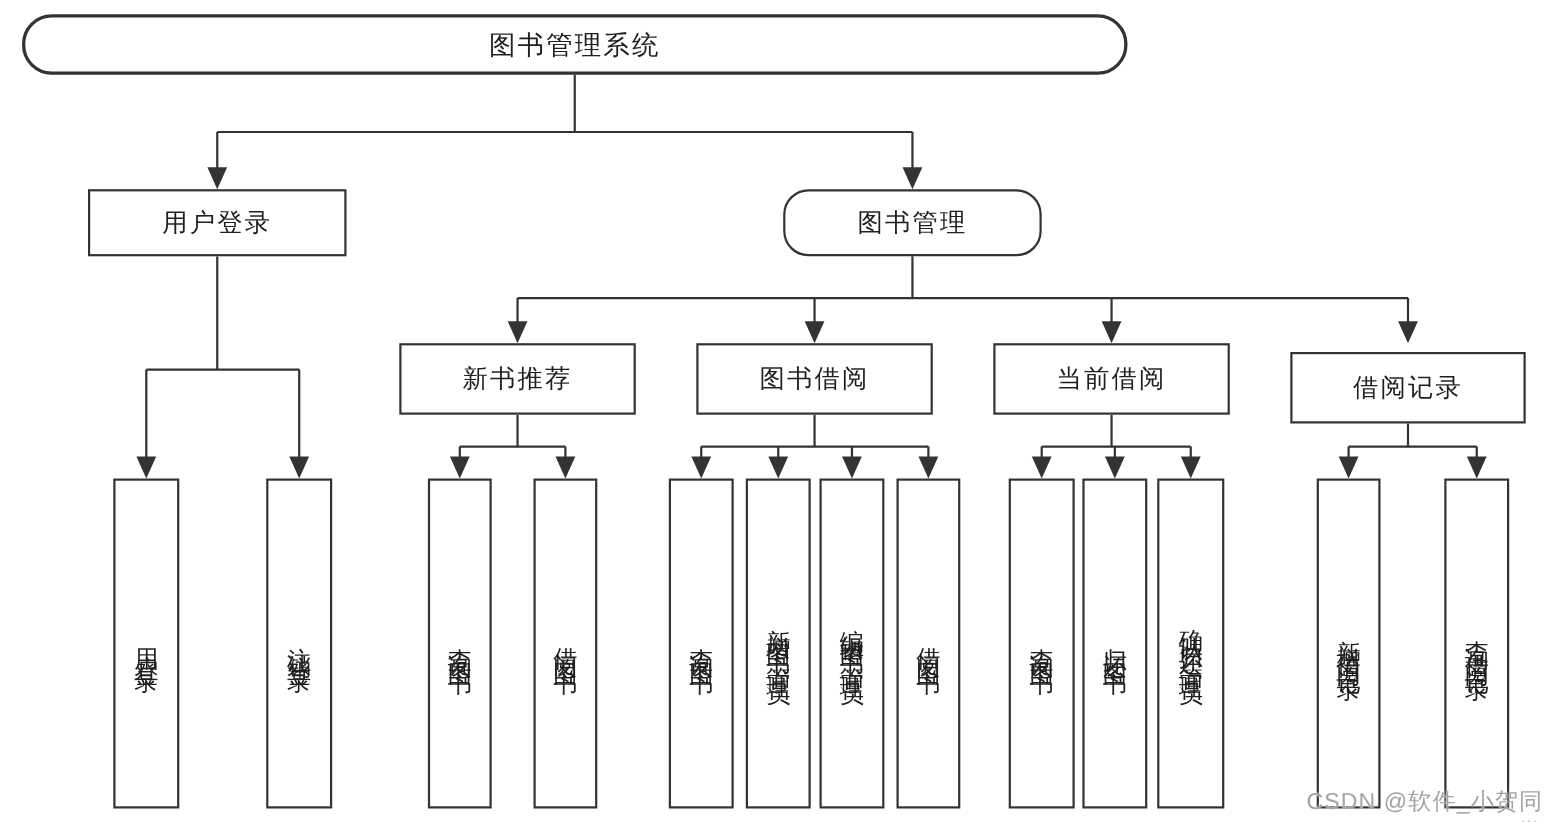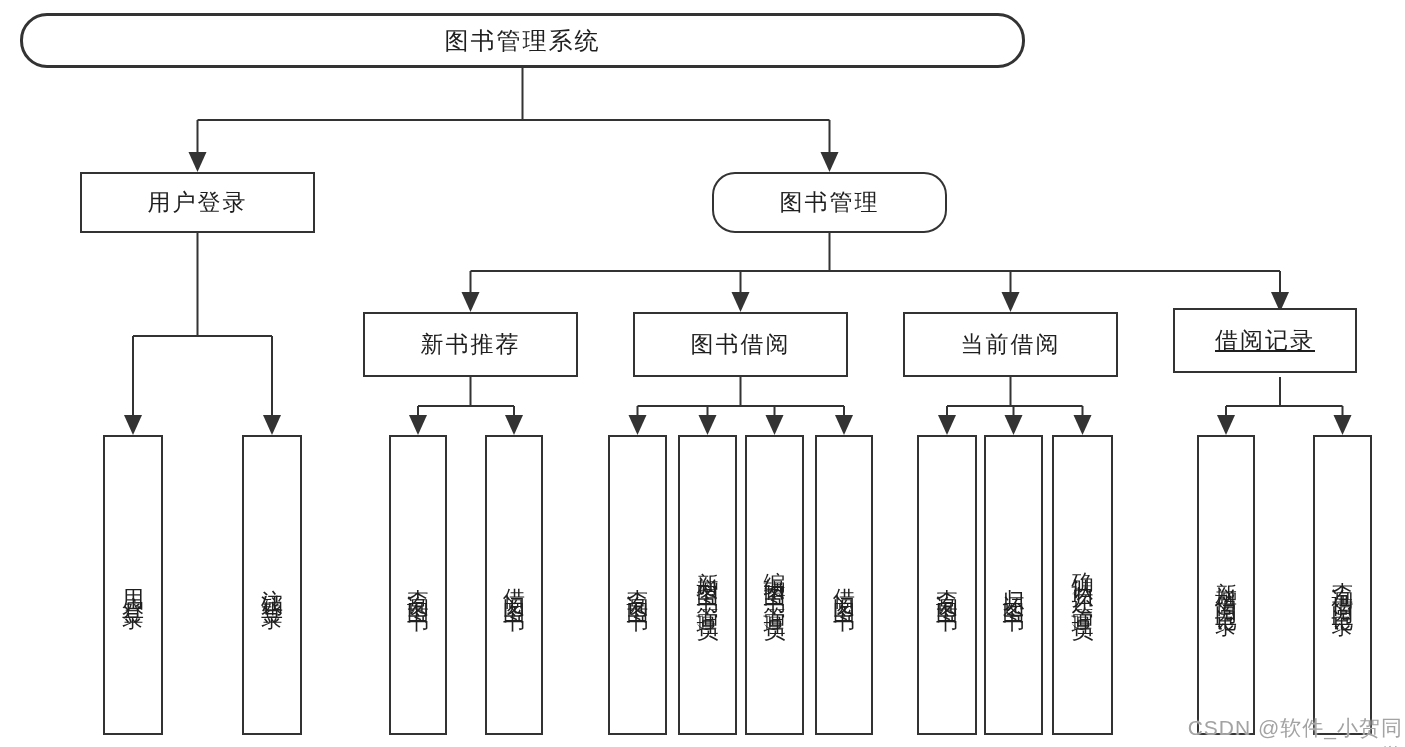--- a/index.html
+++ b/index.html
@@ -95,21 +95,21 @@
   </svg>
 
   <div class="node hnode root" style="left:20px; top:13px; width:1005px; height:55px;border-radius:27px;">图书管理系统</div>
 
   <div class="node hnode" style="left:80px; top:172px; width:235px; height:61px;">用户登录</div>
   <div class="node hnode" style="left:712px; top:172px; width:235px; height:61px;border-radius:23px;">图书管理</div>
 
   <div class="node hnode" style="left:633px; top:312px; width:215px; height:65px;">图书借阅</div>
   <div class="node hnode" style="left:363px; top:312px; width:215px; height:65px;">新书推荐</div>
   <div class="node hnode" style="left:903px; top:312px; width:215px; height:65px;">当前借阅</div>
-  <div class="node hnode" style="left:1173px; top:308px; width:184px; height:65px;text-decoration:underline;">借阅记录</div>
+  <div class="node hnode" style="left:1173px; top:320px; width:214px; height:65px;">借阅记录</div>
 
   <div class="node leaf" style="left:103px; top:435px; width:60px; height:300px;">用户登录</div>
   <div class="node leaf" style="left:242px; top:435px; width:60px; height:300px;">注销登录</div>
 
   <div class="node leaf" style="left:389px; top:435px; width:58px; height:300px;">查询图书</div>
   <div class="node leaf" style="left:485px; top:435px; width:58px; height:300px;">借阅图书</div>
 
   <div class="node leaf" style="left:608px; top:435px; width:59px; height:300px;">查询图书</div>
   <div class="node leaf" style="left:678px; top:435px; width:59px; height:300px;">新增图书（管理员）</div>
   <div class="node leaf" style="left:745px; top:435px; width:59px; height:300px;">编辑图书（管理员）</div>

